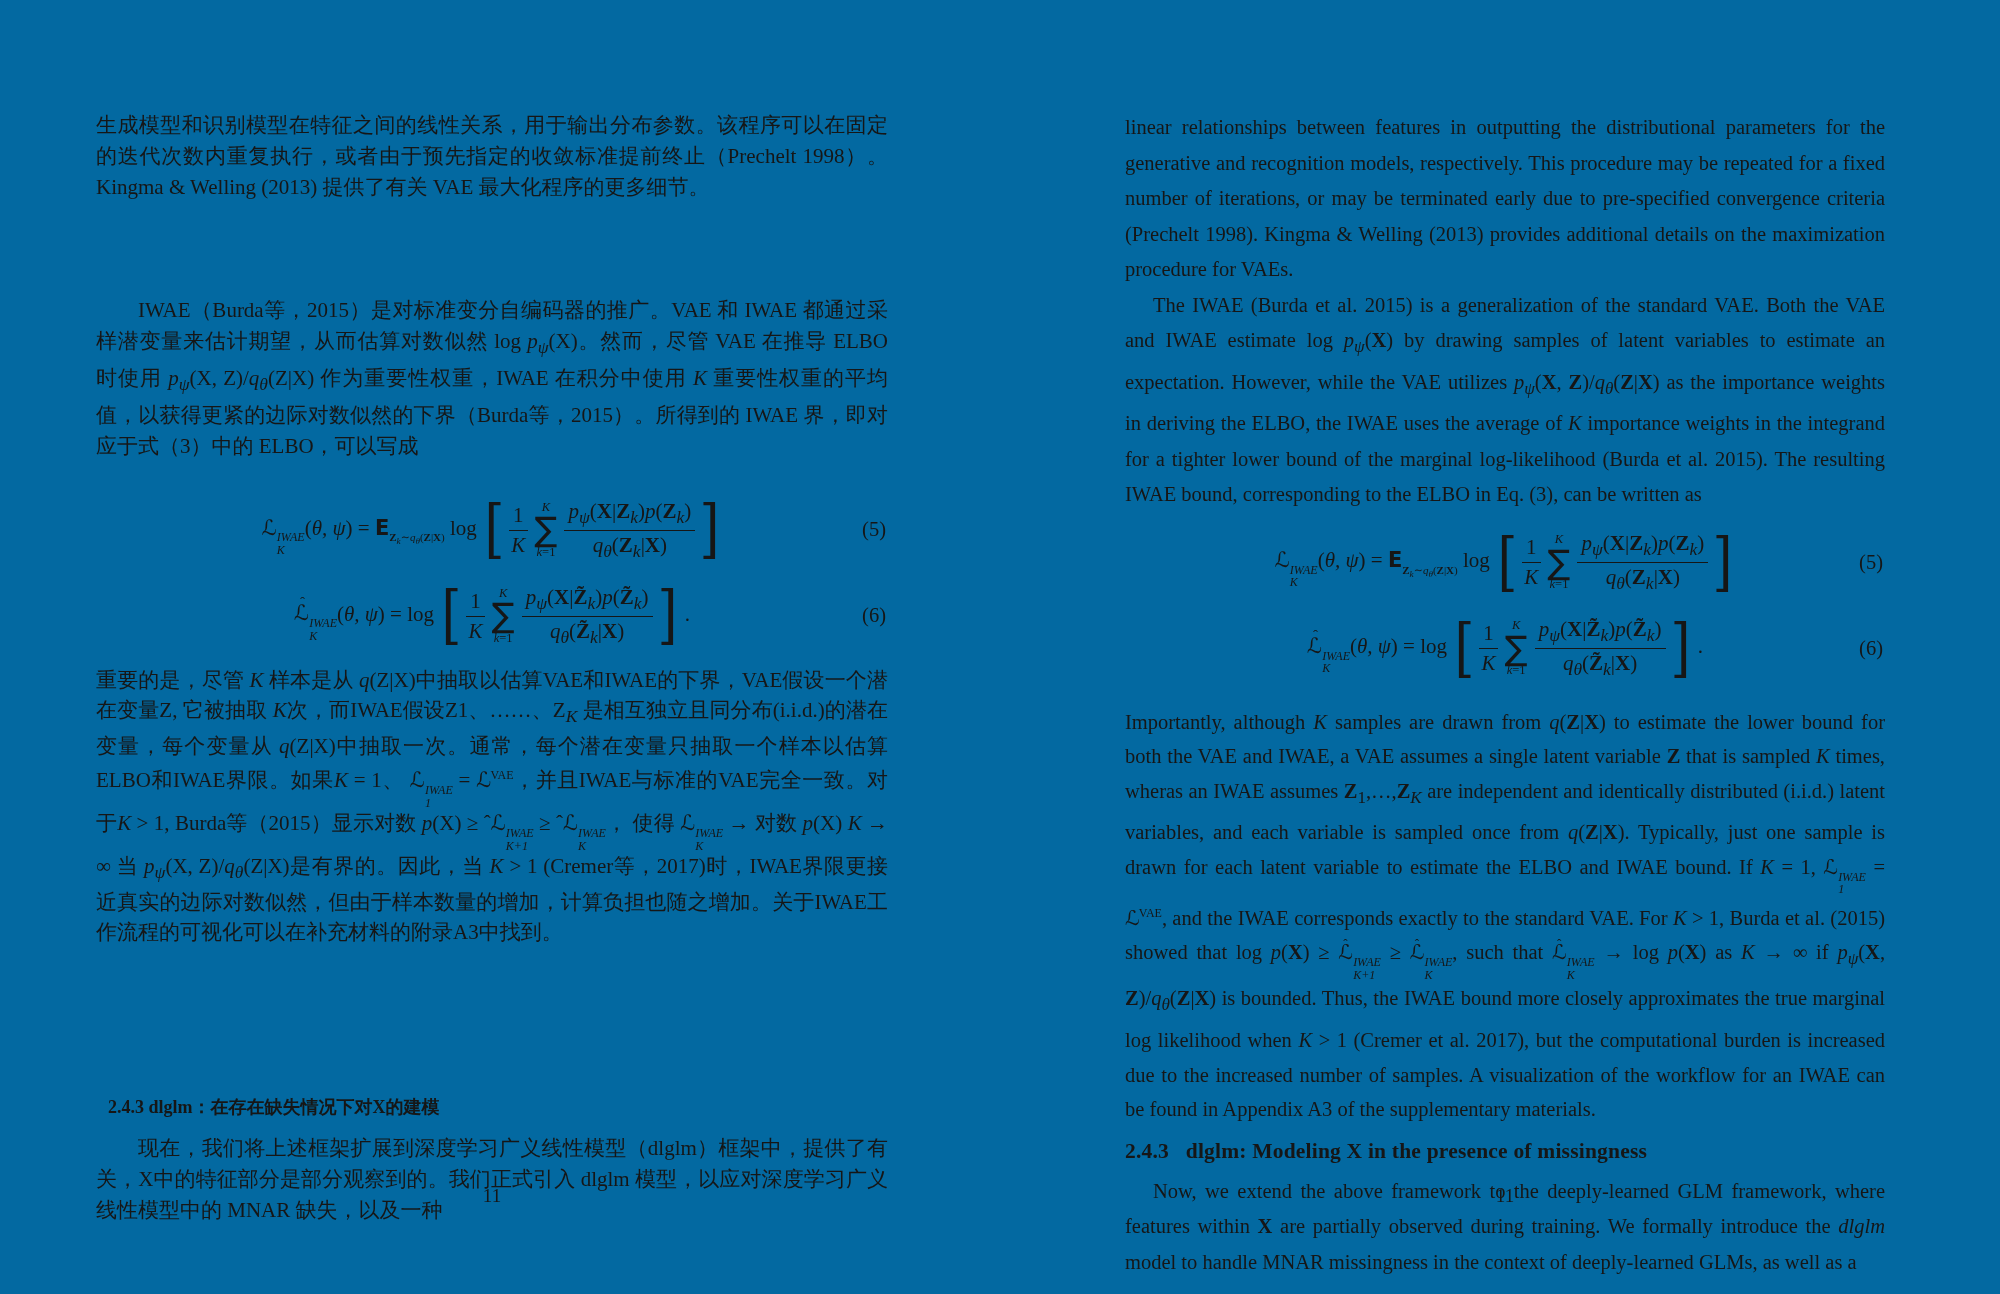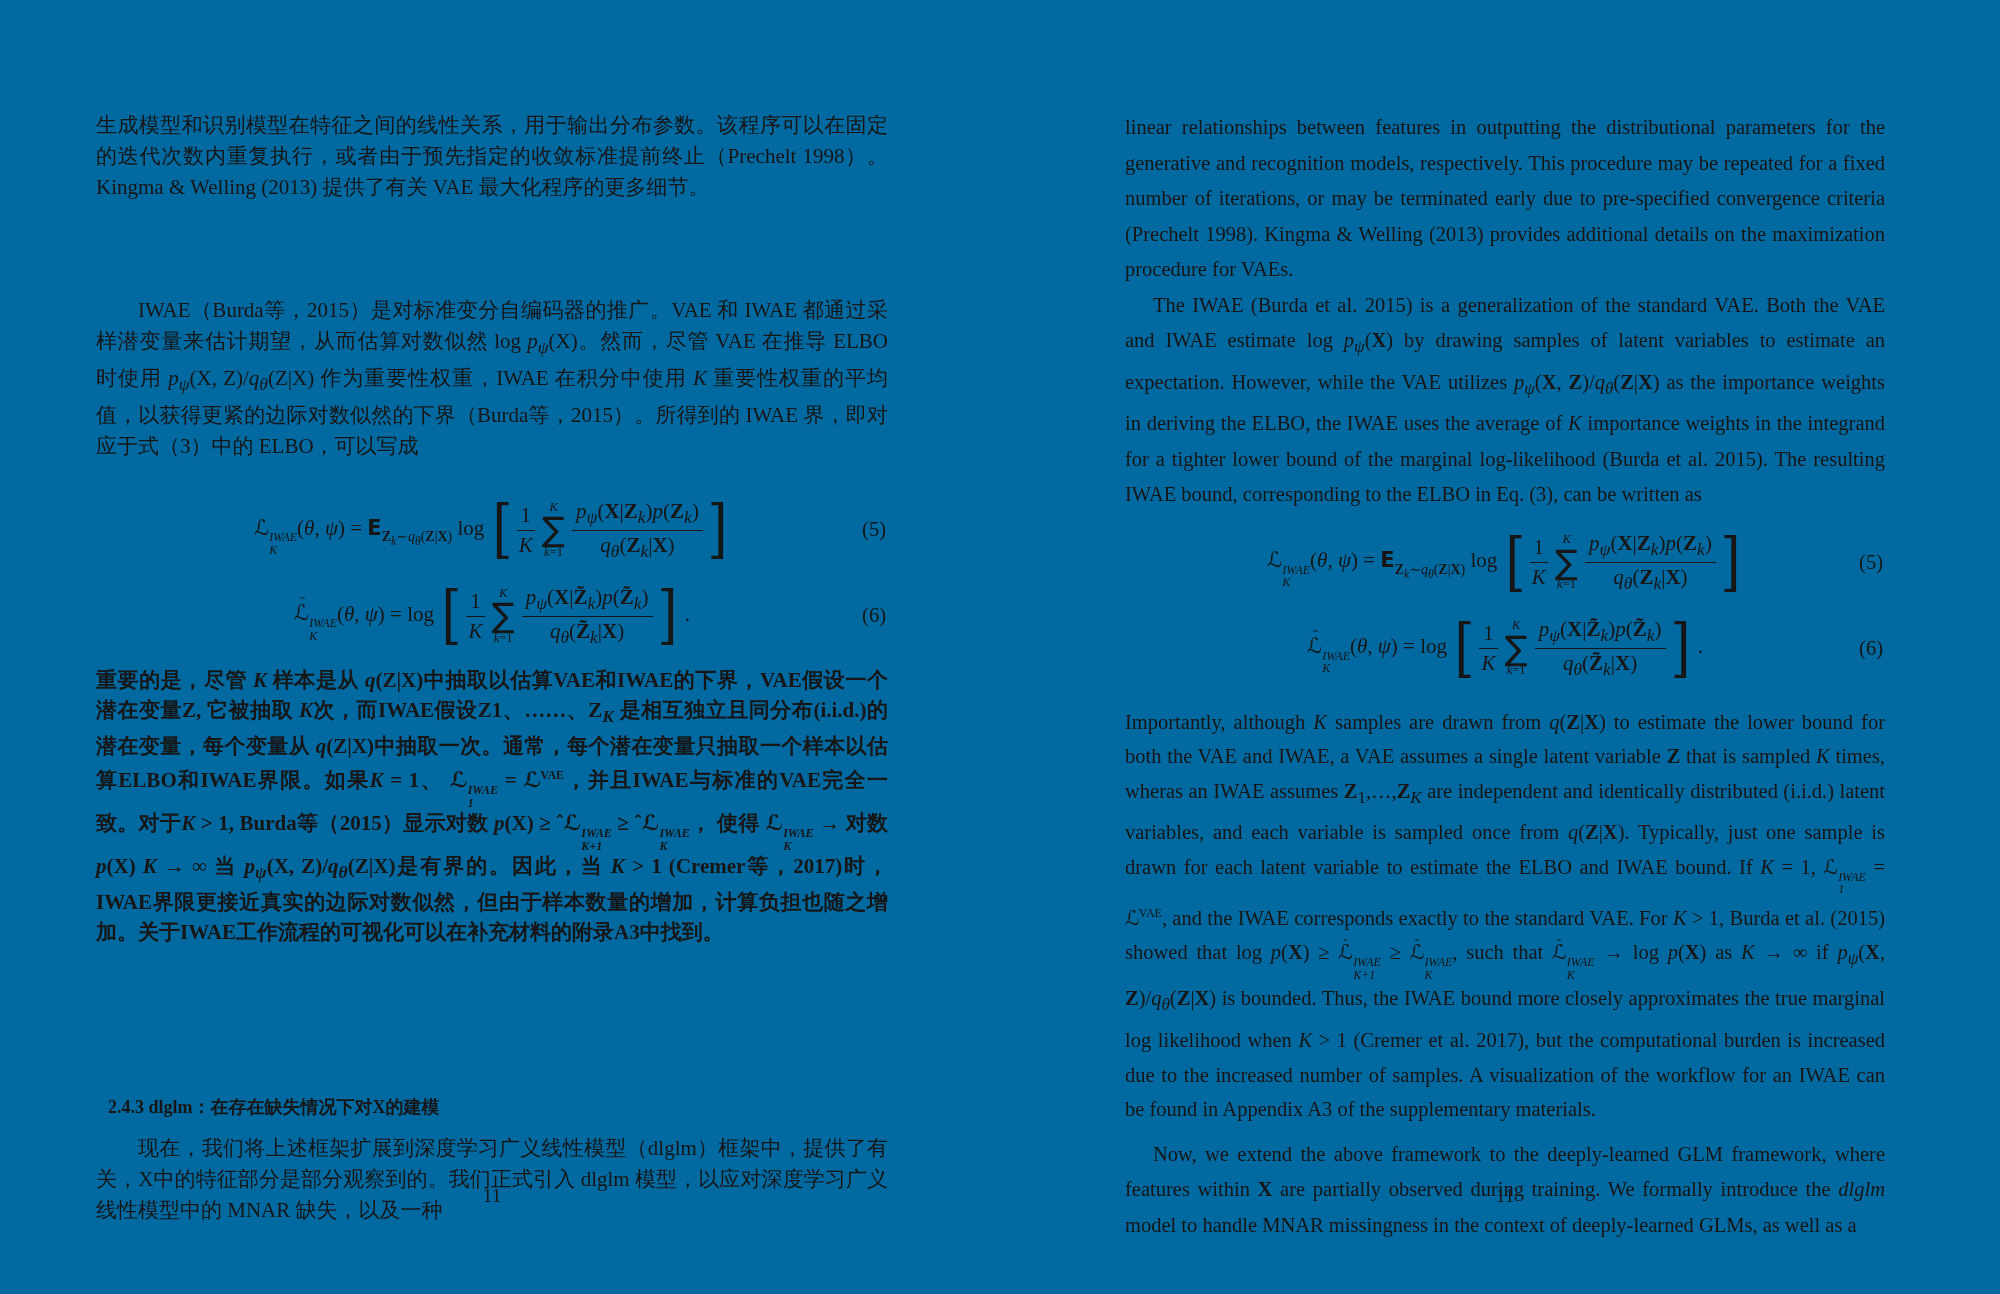--- a/index.html
+++ b/index.html
@@ -18,21 +18,21 @@
   
   .en{font-size:20.5px;line-height:35.5px;text-align:justify;margin:0;}
   .en.p3{line-height:34.5px;}
   .indent-en{text-indent:28px;}
   .en-head{font-size:21.5px;font-weight:bold;margin:0;letter-spacing:0.2px;}
 
   
   .col-left .p1{margin-top:110px;}
   .col-left .p2{margin-top:92px;}
   .col-left .eqwrap{margin-top:26px;}
-  .col-left .p3{margin-top:10px;font-weight:bold;}
+  .col-left .p3{margin-top:10px;}
   .col-left .zh-head{margin-top:148px;}
   .col-left .p4{margin-top:14px;}
   .col-right .p1{margin-top:110px;}
   .col-right .eqwrap{margin-top:8px;}
   .col-right .p3{margin-top:16px;}
   .col-right .en-head{margin-top:12px;}
   .col-right .p4{margin-top:10px;}
 
   
   .equation{position:relative;height:82px;display:flex;align-items:center;justify-content:center;
@@ -42,21 +42,21 @@
   .eqnum{position:absolute;right:2px;top:50%;transform:translateY(-50%);font-size:20.5px;}
   .frac{display:inline-flex;flex-direction:column;align-items:center;text-align:center;
         vertical-align:middle;margin:0 2px;line-height:1.15;}
   .fnum{display:block;border-bottom:1.3px solid #161616;padding:1px 4px 3px;}
   .fden{display:block;padding-top:2px;}
   .sum{display:inline-flex;flex-direction:column;align-items:center;vertical-align:middle;
        margin:0 5px;line-height:1;font-size:12.5px;}
   .sig{font-size:34px;line-height:0.95;font-family:"DejaVu Sans",sans-serif;}
   .brk{font-size:64px;vertical-align:middle;line-height:0;display:inline-block;
        transform:scaleX(0.8);font-family:"DejaVu Serif",serif;font-weight:300;}
-  .elim{font-size:14px;vertical-align:-7px;}
+  .elim{font-size:11px;vertical-align:-7px;}
   .bbE{font-family:"DejaVu Sans",sans-serif;font-weight:bold;}
 
   
   .scrL{font-family:"DejaVu Sans",sans-serif;font-style:italic;letter-spacing:-1px;}
   .ss{display:inline-flex;flex-direction:column;align-items:flex-start;vertical-align:-7px;
       font-size:12px;line-height:1.05;font-style:italic;margin-left:1px;justify-content:center;}
   .msup{font-size:12px;}
   .hatwrap{position:relative;display:inline-block;}
   .hat{position:absolute;left:5px;top:-8px;font-size:13px;font-style:normal;}
   .equation .hat{left:6px;top:-7px;font-size:15px;}
@@ -174,17 +174,18 @@
         </span> = <span class="scrL">ℒ</span><sup class="msup">VAE</sup>, and the IWAE corresponds exactly to the standard VAE. For <i>K</i> &gt; 1, Burda et al. (2015) showed that log <i>p</i>(<b>X</b>) ≥ <span class="hatwrap"><span class="hat">ˆ</span><span class="scrL">ℒ</span></span><span class="ss">
           <span class="ssu">IWAE</span>
           <span class="ssd">K+1</span>
         </span> ≥ <span class="hatwrap"><span class="hat">ˆ</span><span class="scrL">ℒ</span></span><span class="ss">
           <span class="ssu">IWAE</span>
           <span class="ssd">K</span>
         </span>, such that <span class="hatwrap"><span class="hat">ˆ</span><span class="scrL">ℒ</span></span><span class="ss">
           <span class="ssu">IWAE</span>
           <span class="ssd">K</span>
         </span> → log <i>p</i>(<b>X</b>) as <i>K</i> → ∞ if <i>p<sub>ψ</sub></i>(<b>X</b>, <b>Z</b>)/<i>q<sub>θ</sub></i>(<b>Z</b>|<b>X</b>) is bounded. Thus, the IWAE bound more closely approximates the true marginal log likelihood when <i>K</i> &gt; 1 (Cremer et al. 2017), but the computational burden is increased due to the increased number of samples. A visualization of the workflow for an IWAE can be found in Appendix A3 of the supplementary materials.</p>
+    <h3 class="en-head">2.4.3&nbsp;&nbsp;&nbsp;dlglm: Modeling X in the presence of missingness</h3>
     <p class="en p4 indent-en">Now, we extend the above framework to the deeply-learned GLM framework, where features within <b>X</b> are partially observed during training. We formally introduce the <i>dlglm</i> model to handle MNAR missingness in the context of deeply-learned GLMs, as well as a</p>
     <div class="pagenum">11</div>
   </div>
 
 </div>
 
 </body></html>

